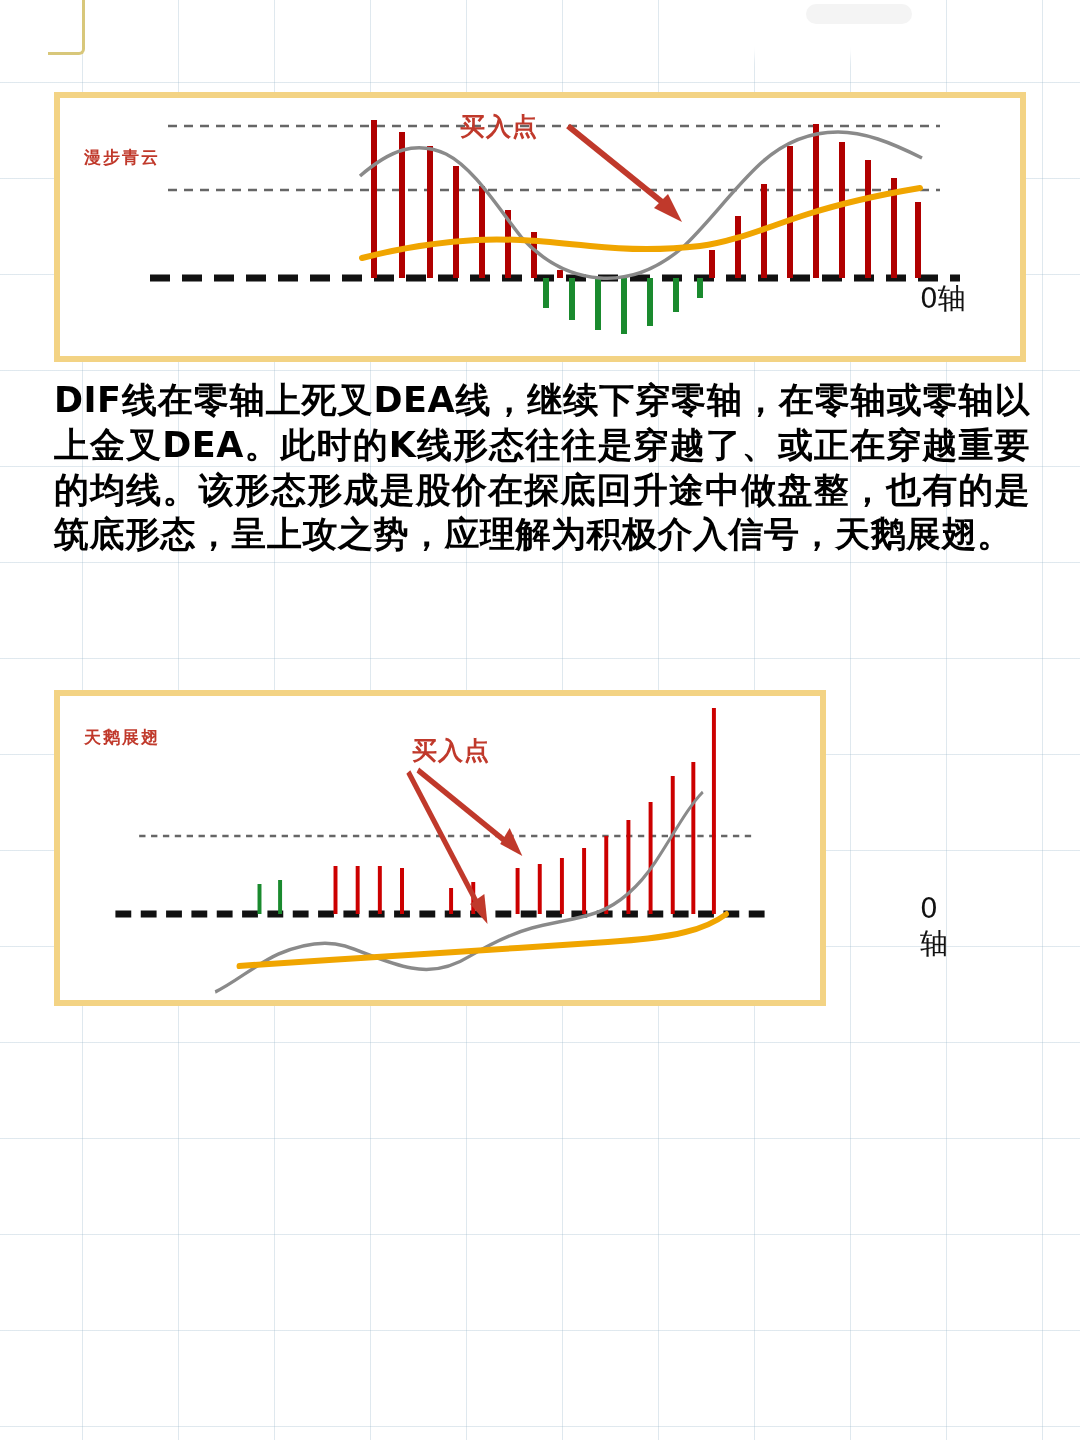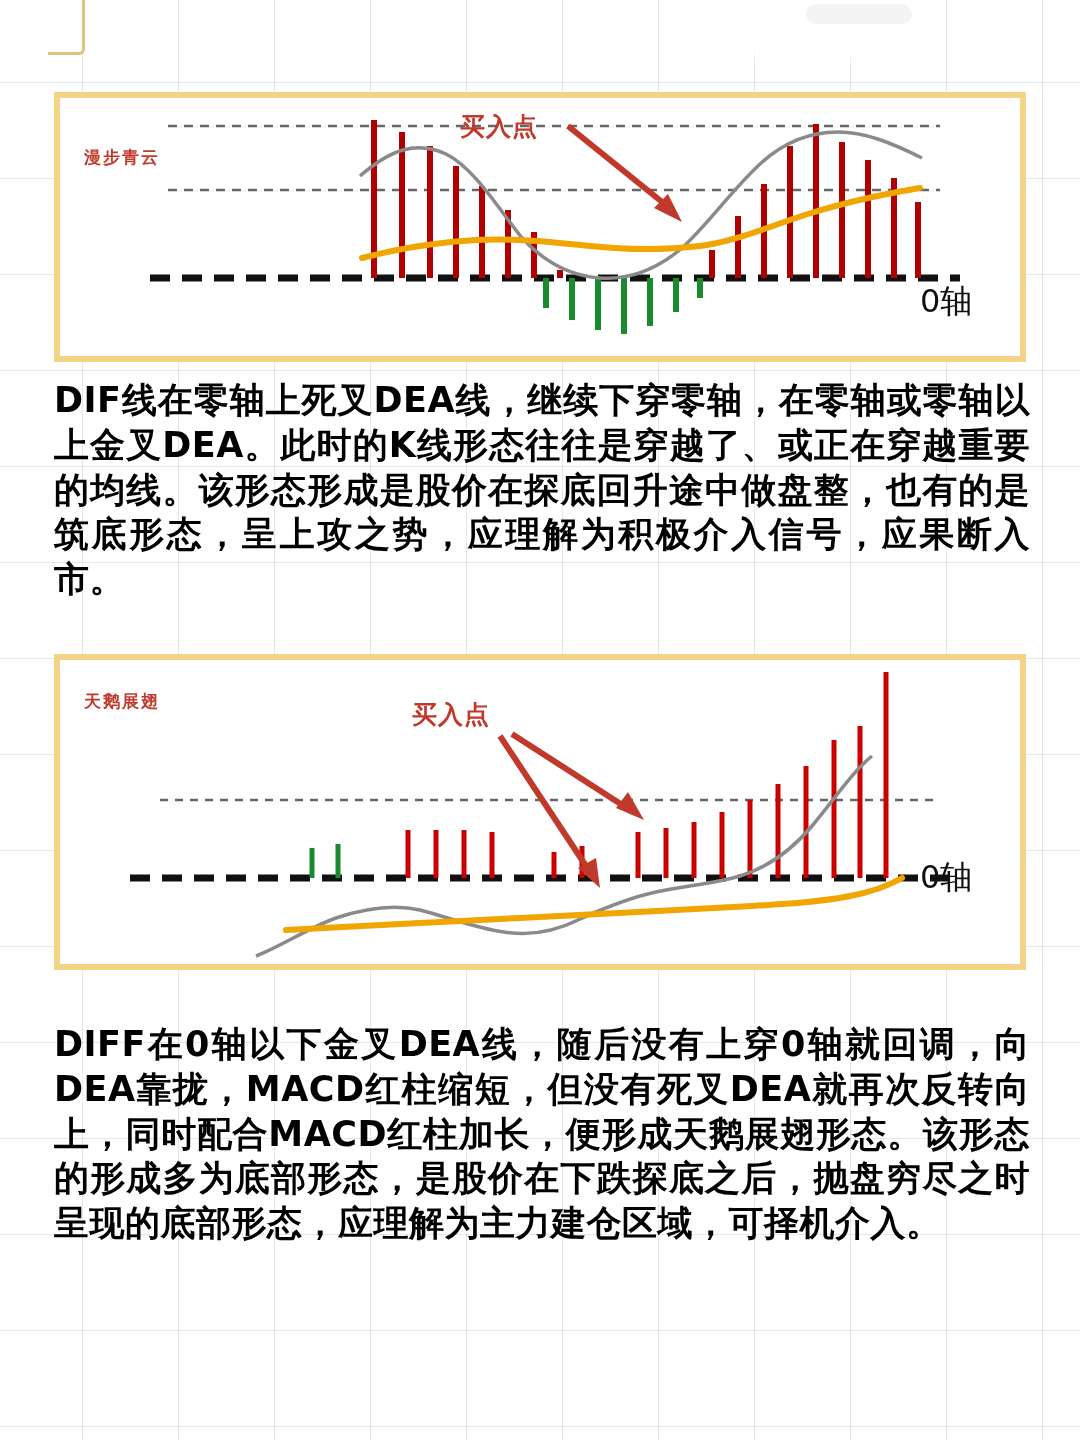--- a/index.html
+++ b/index.html
@@ -41,21 +41,21 @@
     background:#ffffff;
   }
 
   .chart-card{
     position:absolute;
     border:6px solid #f3d384;
     background:#ffffff;
     box-sizing:border-box;
   }
   #chart1{left:54px;top:92px;width:972px;height:270px;}
-  #chart2{left:54px;top:654px;width:972px;height:316px;}
+  #chart2{left:54px;top:690px;width:772px;height:316px;}
 
   .chart-inner{position:absolute;inset:0;}
   .chart-svg{position:absolute;left:0;top:0;width:100%;height:100%;}
 
   .pattern-label{
     position:absolute;
     color:#c0392b;font-weight:bold;letter-spacing:2px;
     font-size:17px;
     font-family:"DejaVu Sans","Liberation Sans",sans-serif;
   }
@@ -64,21 +64,21 @@
 
   .buy-label{
     position:absolute;color:#c0392b;font-weight:bold;font-size:25px;letter-spacing:1px;
     font-family:"DejaVu Sans","Liberation Sans",sans-serif;
     text-align:center;
   }
   #buy1{left:400px;top:12px;}
   #buy2{left:352px;top:38px;}
 
   .axis-label{
-    position:absolute;color:#111;font-size:32px;
+    position:absolute;color:#111;font-size:28px;
     font-family:"DejaVu Sans","Liberation Sans",sans-serif;
   }
   #axis1{left:860px;top:182px;}
   #axis2{left:860px;top:196px;}
 
   .body-text{
     position:absolute;
     left:54px;width:976px;
     color:#000;
     font-weight:bold;
@@ -151,21 +151,21 @@
           <polygon points="622,124 594,110 608,96" fill="#c0392b"></polygon>
         </g>
       </svg>
 
       <div class="pattern-label" id="label1">漫步青云</div>
       <div class="buy-label" id="buy1">买入点</div>
       <div class="axis-label" id="axis1">0轴</div>
     </div>
   </div>
 
-  <div class="body-text" id="text1">DIF线在零轴上死叉DEA线，继续下穿零轴，在零轴或零轴以上金叉DEA。此时的K线形态往往是穿越了、或正在穿越重要的均线。该形态形成是股价在探底回升途中做盘整，也有的是筑底形态，呈上攻之势，应理解为积极介入信号，应果断入市。</div>
+  <div class="body-text" id="text1">DIF线在零轴上死叉DEA线，继续下穿零轴，在零轴或零轴以上金叉DEA。此时的K线形态往往是穿越了、或正在穿越重要的均线。该形态形成是股价在探底回升途中做盘整，也有的是筑底形态，呈上攻之势，应理解为积极介入信号，天鹅展翅。</div>
 
   <div class="chart-card" id="chart2">
     <div class="chart-inner">
       <svg class="chart-svg" viewBox="0 0 960 304" preserveAspectRatio="none">
 
         <line x1="100" y1="140" x2="880" y2="140" stroke="#666" stroke-width="2.5" stroke-dasharray="8 7"></line>
 
         <line x1="70" y1="218" x2="900" y2="218" stroke="#111" stroke-width="7" stroke-dasharray="20 12"></line>
 
         <g stroke="#1a8a2e" stroke-width="5">
@@ -203,15 +203,14 @@
           <polygon points="540,228 518,208 536,198" fill="#c0392b"></polygon>
         </g>
       </svg>
 
       <div class="pattern-label" id="label2">天鹅展翅</div>
       <div class="buy-label" id="buy2">买入点</div>
       <div class="axis-label" id="axis2">0轴</div>
     </div>
   </div>
 
-  <div class="body-text" id="text2">DIFF在0轴以下金叉DEA线，随后没有上穿0轴就回调，向DEA靠拢，MACD红柱缩短，但没有死叉DEA就再次反转向上，同时配合MACD红柱加长，便形成天鹅展翅形态。该形态的形成多为底部形态，是股价在下跌探底之后，抛盘穷尽之时呈现的底部形态，应理解为主力建仓区域，可择机介入。</div>
 
 </div>
 
 </body></html>

